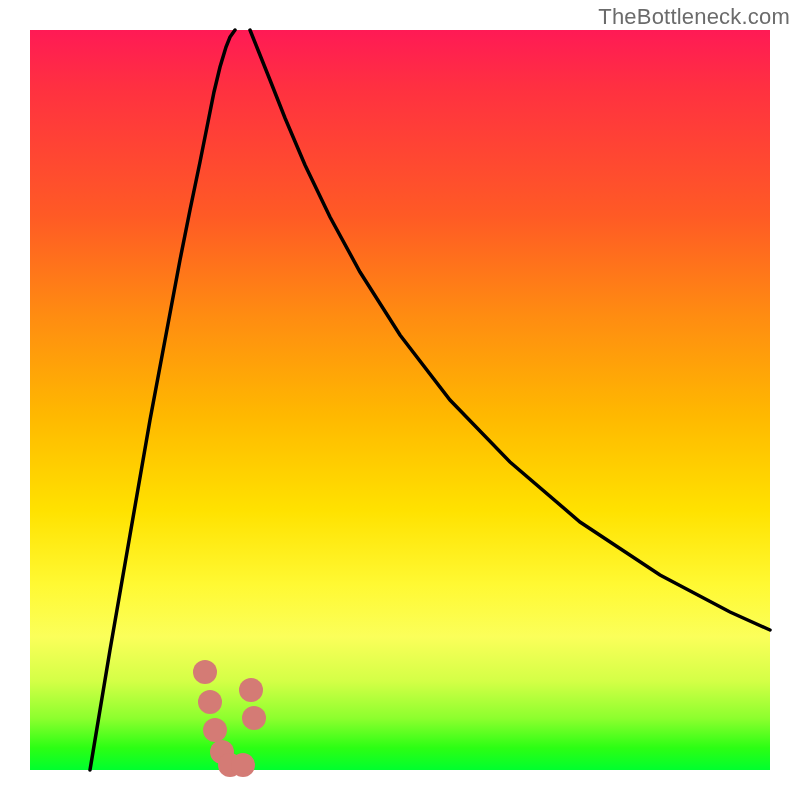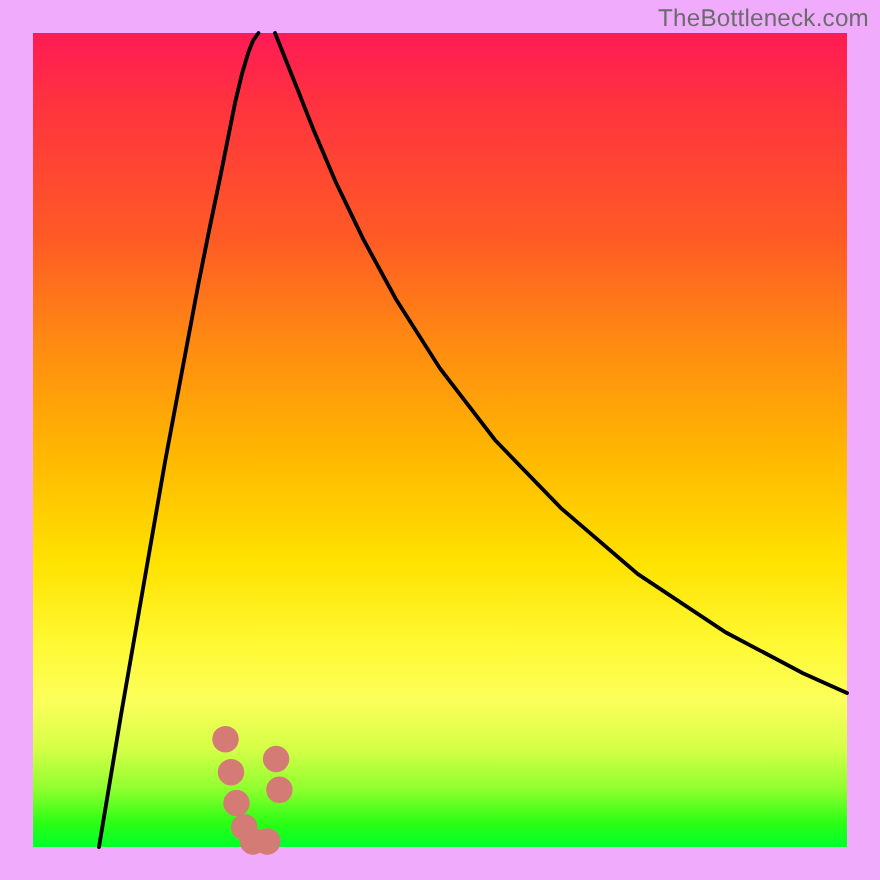--- a/index.html
+++ b/index.html
@@ -10,21 +10,21 @@
     background: #000;
     overflow: hidden;
     font-family: Arial, Helvetica, sans-serif;
   }
   .frame {
     position: absolute;
     left: 0;
     top: 0;
     width: 800px;
     height: 800px;
-    background: #f0abfc;
+    background: #ffffff;
   }
   .plot {
     position: absolute;
     left: 30px;
     top: 30px;
     width: 740px;
     height: 740px;
     
     background: linear-gradient(
       to bottom,

